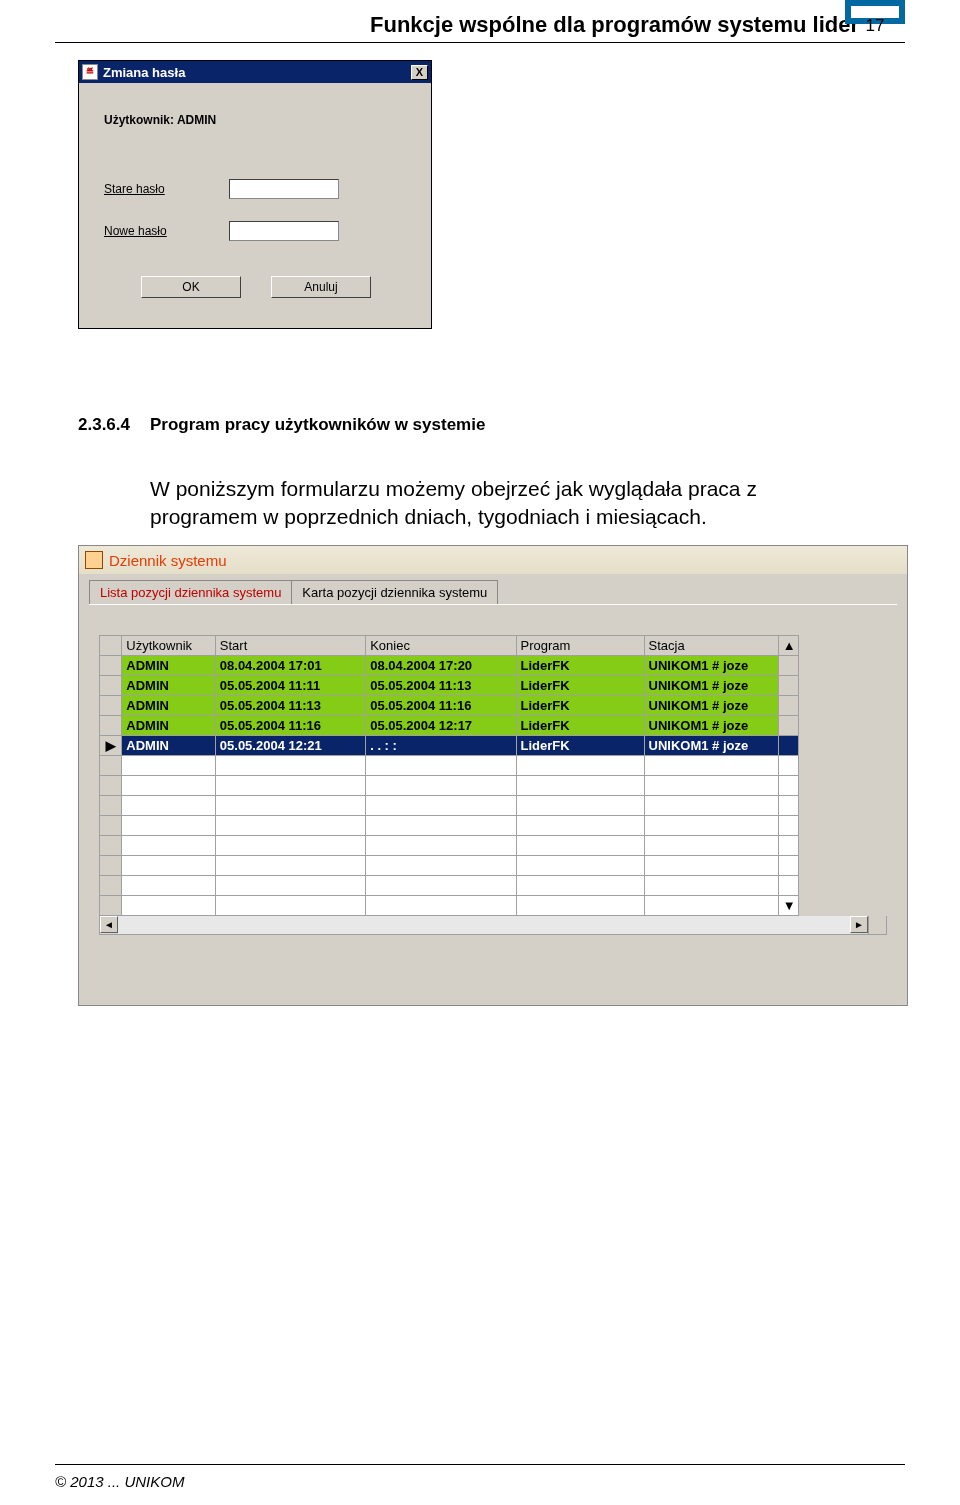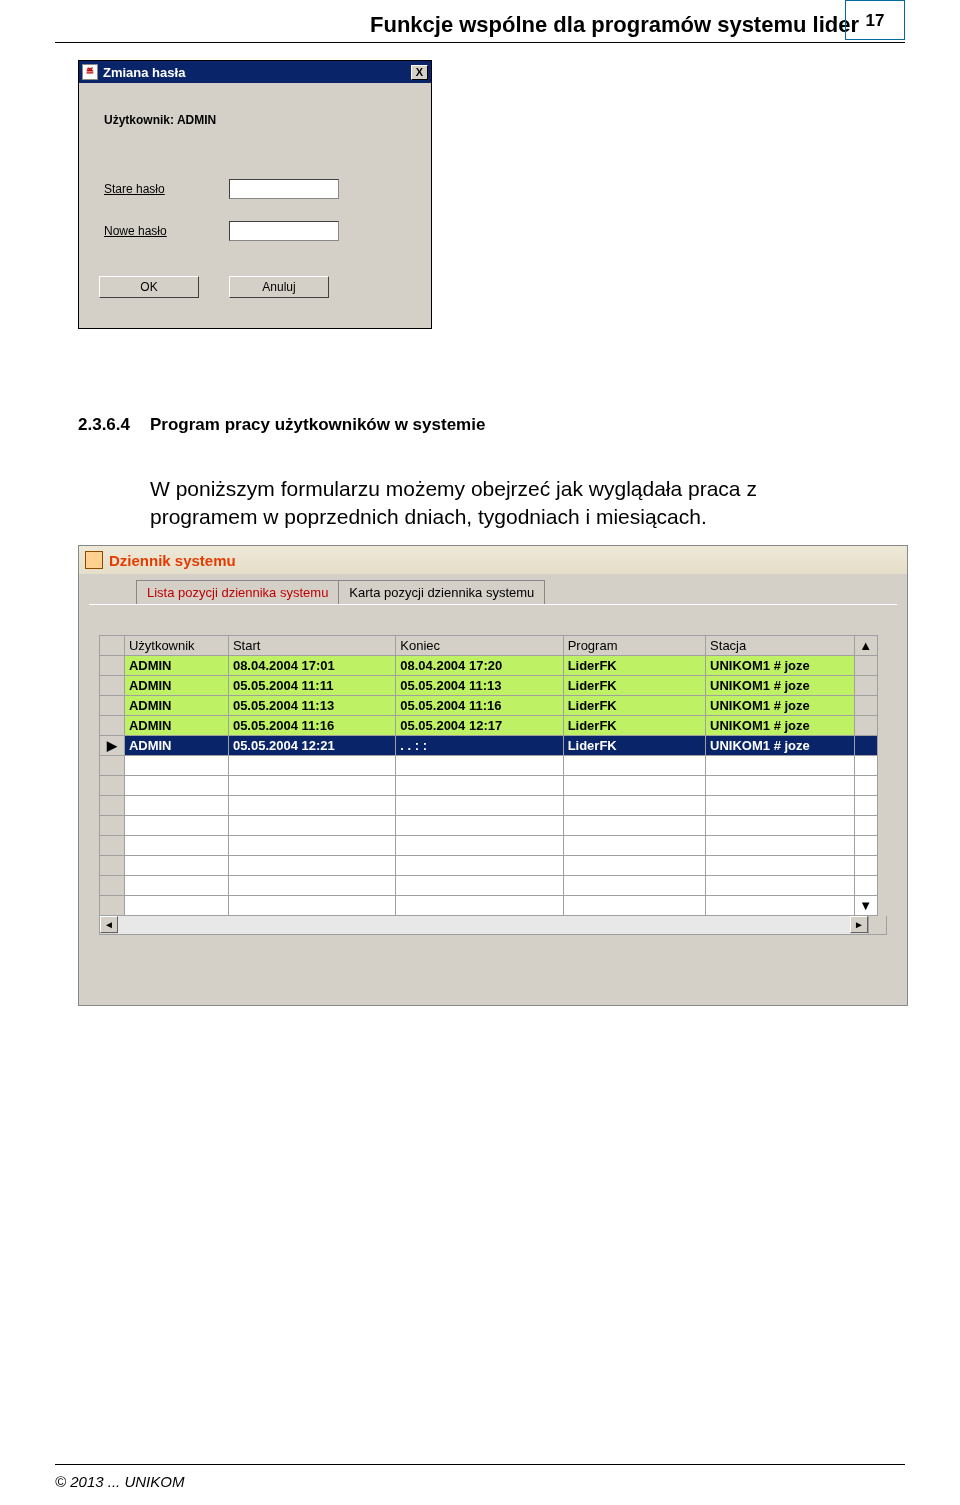--- a/index.html
+++ b/index.html
@@ -24,25 +24,25 @@
     top: 12px;
     left: 370px;
     font-size: 22px;
     font-weight: bold;
   }
   .header-page {
     position: absolute;
     top: 0;
     left: 845px;
     width: 60px;
-    height: 40px;
-    border: 1px solid #0369a1;
+    height: 24px;
+    border: 6px solid #0369a1;
     text-align: center;
     line-height: 40px;
-    font-weight: bold;
+    font-weight: normal;
     font-size: 17px;
   }
   
   .dialog {
     position: absolute;
     top: 60px;
     left: 78px;
     width: 354px;
     border: 1px solid #000;
   }
@@ -100,21 +100,21 @@
     width: 110px;
     height: 20px;
     background: #fff;
     border: 1px solid #888;
     border-top-color: #404040;
     border-left-color: #404040;
   }
   .btn-row {
     display: flex;
     gap: 30px;
-    justify-content: flex-start;
+    justify-content: center;
     margin-top: 35px;
     margin-bottom: 10px;
   }
   .win-btn {
     width: 100px;
     height: 22px;
     background: #d4d0c8;
     border: 1px solid #fff;
     border-right-color: #404040;
     border-bottom-color: #404040;
@@ -158,33 +158,32 @@
     align-items: center;
     padding: 0 6px;
   }
   .titlebar2 .app-icon {
     width: 18px; height: 18px;
     background: #ffd090;
     border: 1px solid #8b4a00;
     margin-right: 6px;
   }
   .titlebar2 .t {
-    font-weight: bold;
+    font-weight: normal;
     font-size: 15px;
     color: #e63b00;
   }
   .logwin .client2 {
     background: #d4d0c8;
     padding: 0;
   }
   .tabs {
     display: flex;
     padding: 6px 10px 0 10px;
     font-size: 13px;
-    margin-left: 47px;
   }
   .tab {
     padding: 4px 10px;
     border: 1px solid #888;
     border-bottom: none;
     background: #d4d0c8;
     position: relative;
   }
   .tab.active {
     color: #c00000;
@@ -198,23 +197,23 @@
   .tab-underline {
     margin: 0 10px;
     border-top: 1px solid #fff;
   }
   .grid-area {
     padding: 30px 20px 70px 20px;
     position: relative;
   }
   table.grid {
     border-collapse: collapse;
-    width: 779px;
+    width: 700px;
     font-size: 13px;
-    background: #bef264;
+    background: #84cc16;
     table-layout: fixed;
   }
   table.grid th, table.grid td {
     border: 1px solid #a0a0a0;
     padding: 2px 4px;
     text-align: left;
     white-space: nowrap;
     overflow: hidden;
     height: 20px;
   }

